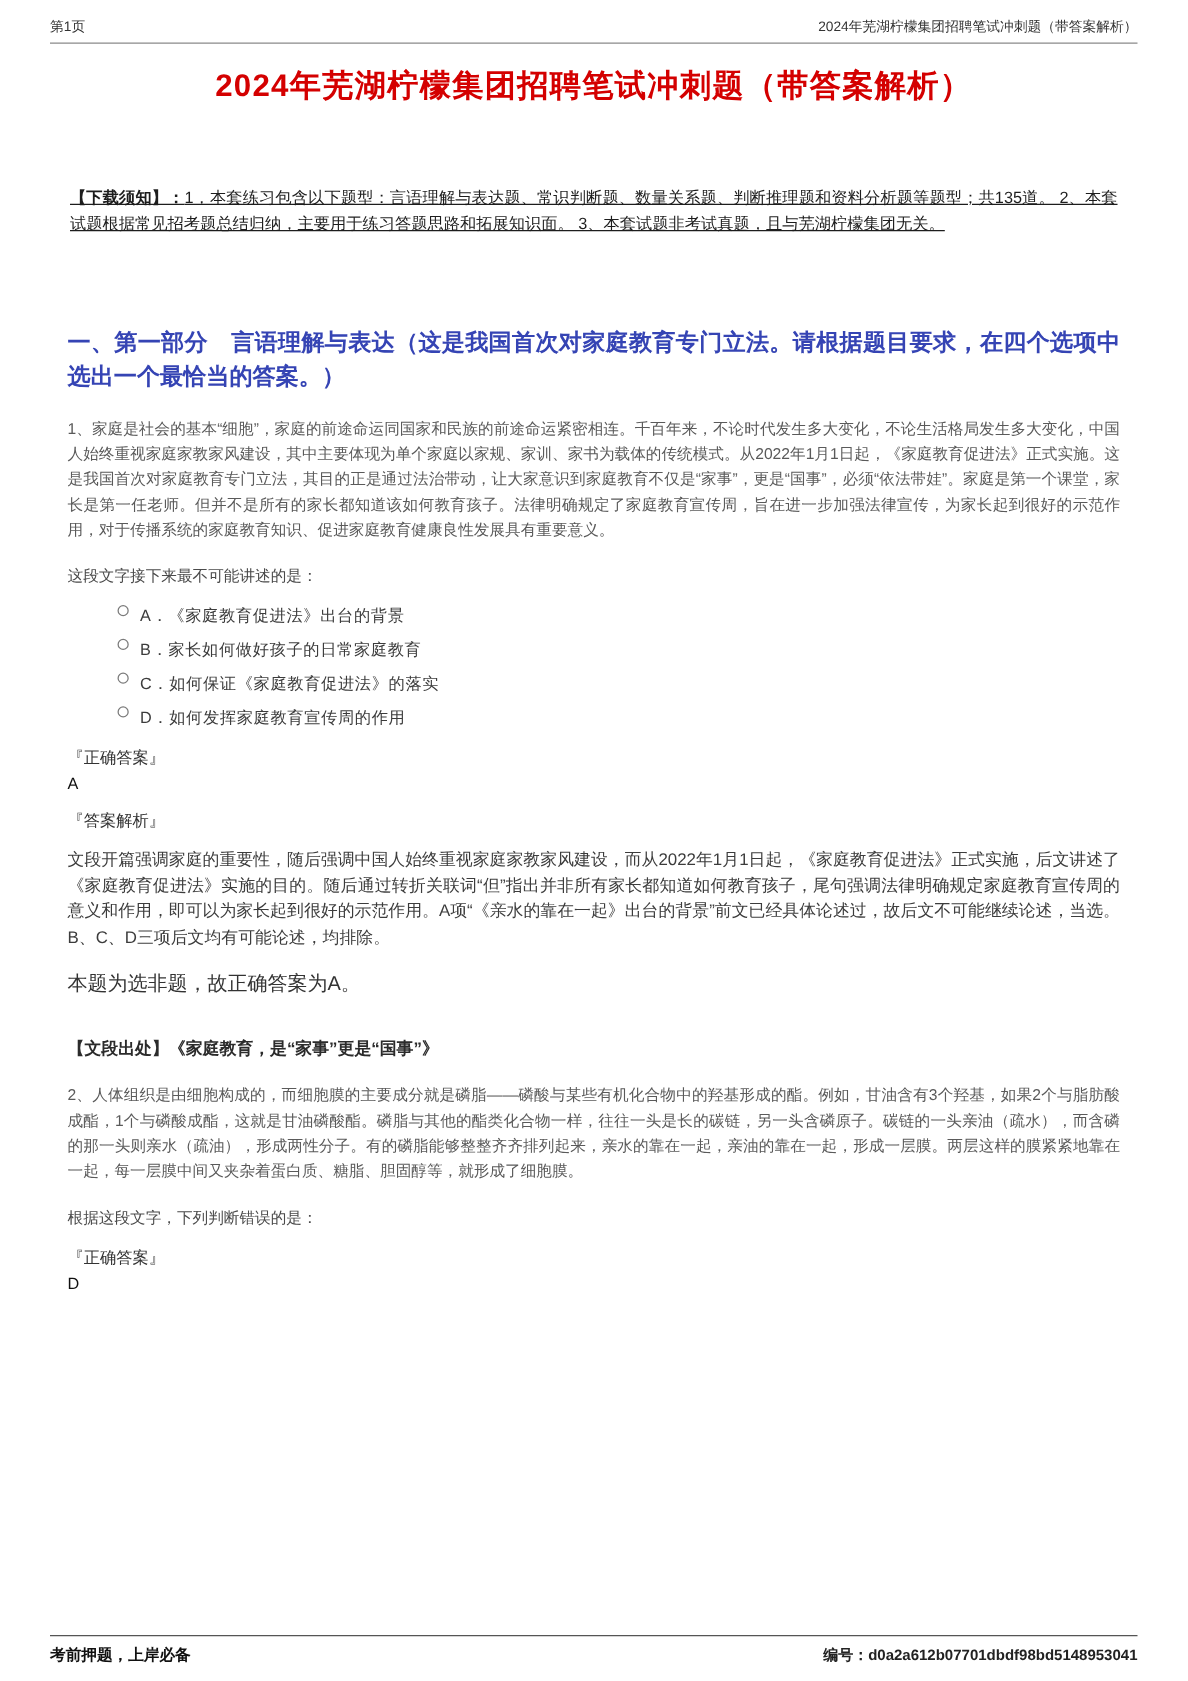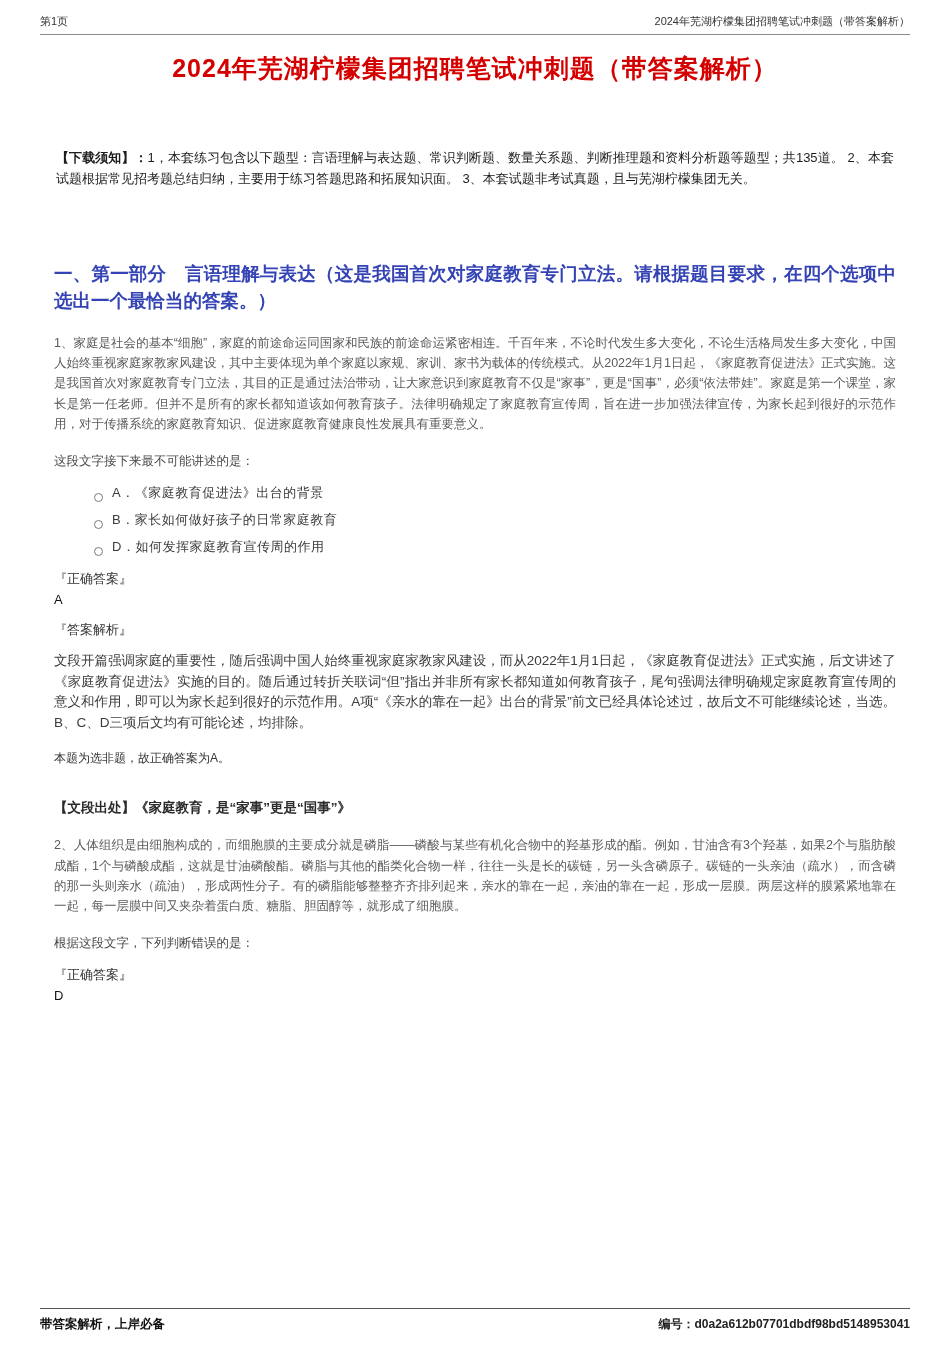--- a/index.html
+++ b/index.html
@@ -37,20 +37,21 @@
     color: #d40000;
     letter-spacing: 1px;
   }
   
   .intro {
     margin: 62px 56px 0 56px;
     font-size: 13px;
     line-height: 1.62;
     color: #1d1d1d;
     text-align: justify;
+    text-decoration: underline;
   }
   .intro b { font-weight: bold; }
   
   .section-heading {
     margin: 72px 54px 0 54px;
     font-size: 18.5px;
     line-height: 1.45;
     font-weight: bold;
     color: #3544b4;
     text-align: justify;
@@ -65,21 +66,21 @@
     text-align: justify;
   }
   .prompt {
     margin-top: 18px;
     font-size: 12.5px;
     color: #4a4a4a;
   }
   .options { margin-top: 14px; margin-left: 40px; }
   .option {
     display: flex;
-    align-items: flex-end;
+    align-items: flex-start;
     margin-bottom: 9px;
     cursor: default;
   }
   .radio {
     width: 9px;
     height: 9px;
     border: 1px solid #7a7a7a;
     border-radius: 50%;
     background: #fff;
     margin-right: 9px;
@@ -102,21 +103,21 @@
   }
   .analysis {
     margin-top: 12px;
     font-size: 13.5px;
     line-height: 1.55;
     color: #3c3c3c;
     text-align: justify;
   }
   .conclusion {
     margin-top: 16px;
-    font-size: 12px;
+    font-size: 16px;
     color: #333;
   }
   .source {
     margin-top: 32px;
     font-size: 13.5px;
     font-weight: bold;
     color: #2b2b2b;
   }
   
   .footer {
@@ -158,36 +159,40 @@
       <div class="option">
         <span class="radio"></span>
         <span class="opt-text">A．《家庭教育促进法》出台的背景</span>
       </div>
       <div class="option">
         <span class="radio"></span>
         <span class="opt-text">B．家长如何做好孩子的日常家庭教育</span>
       </div>
       <div class="option">
         <span class="radio"></span>
+        <span class="opt-text">C．如何保证《家庭教育促进法》的落实</span>
+      </div>
+      <div class="option">
+        <span class="radio"></span>
         <span class="opt-text">D．如何发挥家庭教育宣传周的作用</span>
       </div>
     </div>
     <div class="ans-label">『正确答案』</div>
     <div class="ans-value">A</div>
     <div class="ans-label">『答案解析』</div>
     <p class="analysis">文段开篇强调家庭的重要性，随后强调中国人始终重视家庭家教家风建设，而从2022年1月1日起，《家庭教育促进法》正式实施，后文讲述了《家庭教育促进法》实施的目的。随后通过转折关联词“但”指出并非所有家长都知道如何教育孩子，尾句强调法律明确规定家庭教育宣传周的意义和作用，即可以为家长起到很好的示范作用。A项“《亲水的靠在一起》出台的背景”前文已经具体论述过，故后文不可能继续论述，当选。B、C、D三项后文均有可能论述，均排除。</p>
     <p class="conclusion">本题为选非题，故正确答案为A。</p>
     <p class="source">【文段出处】《家庭教育，是“家事”更是“国事”》</p>
   </div>
 
   <div class="question">
     <p class="stem">2、人体组织是由细胞构成的，而细胞膜的主要成分就是磷脂——磷酸与某些有机化合物中的羟基形成的酯。例如，甘油含有3个羟基，如果2个与脂肪酸成酯，1个与磷酸成酯，这就是甘油磷酸酯。磷脂与其他的酯类化合物一样，往往一头是长的碳链，另一头含磷原子。碳链的一头亲油（疏水），而含磷的那一头则亲水（疏油），形成两性分子。有的磷脂能够整整齐齐排列起来，亲水的靠在一起，亲油的靠在一起，形成一层膜。两层这样的膜紧紧地靠在一起，每一层膜中间又夹杂着蛋白质、糖脂、胆固醇等，就形成了细胞膜。</p>
     <p class="prompt">根据这段文字，下列判断错误的是：</p>
     <div class="ans-label">『正确答案』</div>
     <div class="ans-value">D</div>
   </div>
 
   <div class="footer">
-    <span class="left">带答案解析，上岸必备</span>
+    <span class="left">考前押题，上岸必备</span>
     <span class="right">编号：d0a2a612b07701dbdf98bd5148953041</span>
   </div>
 
 </div>
 
 </body></html>

